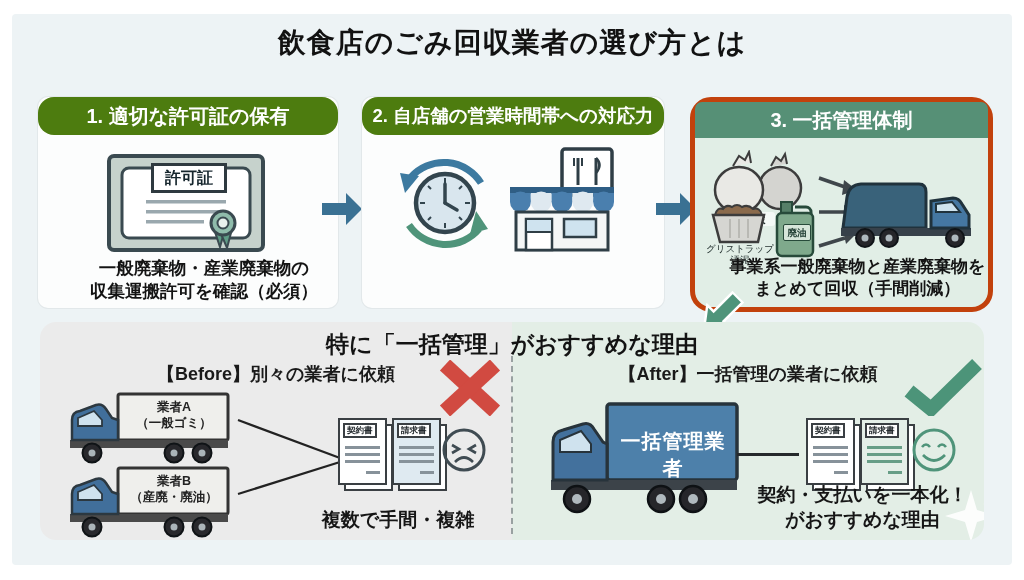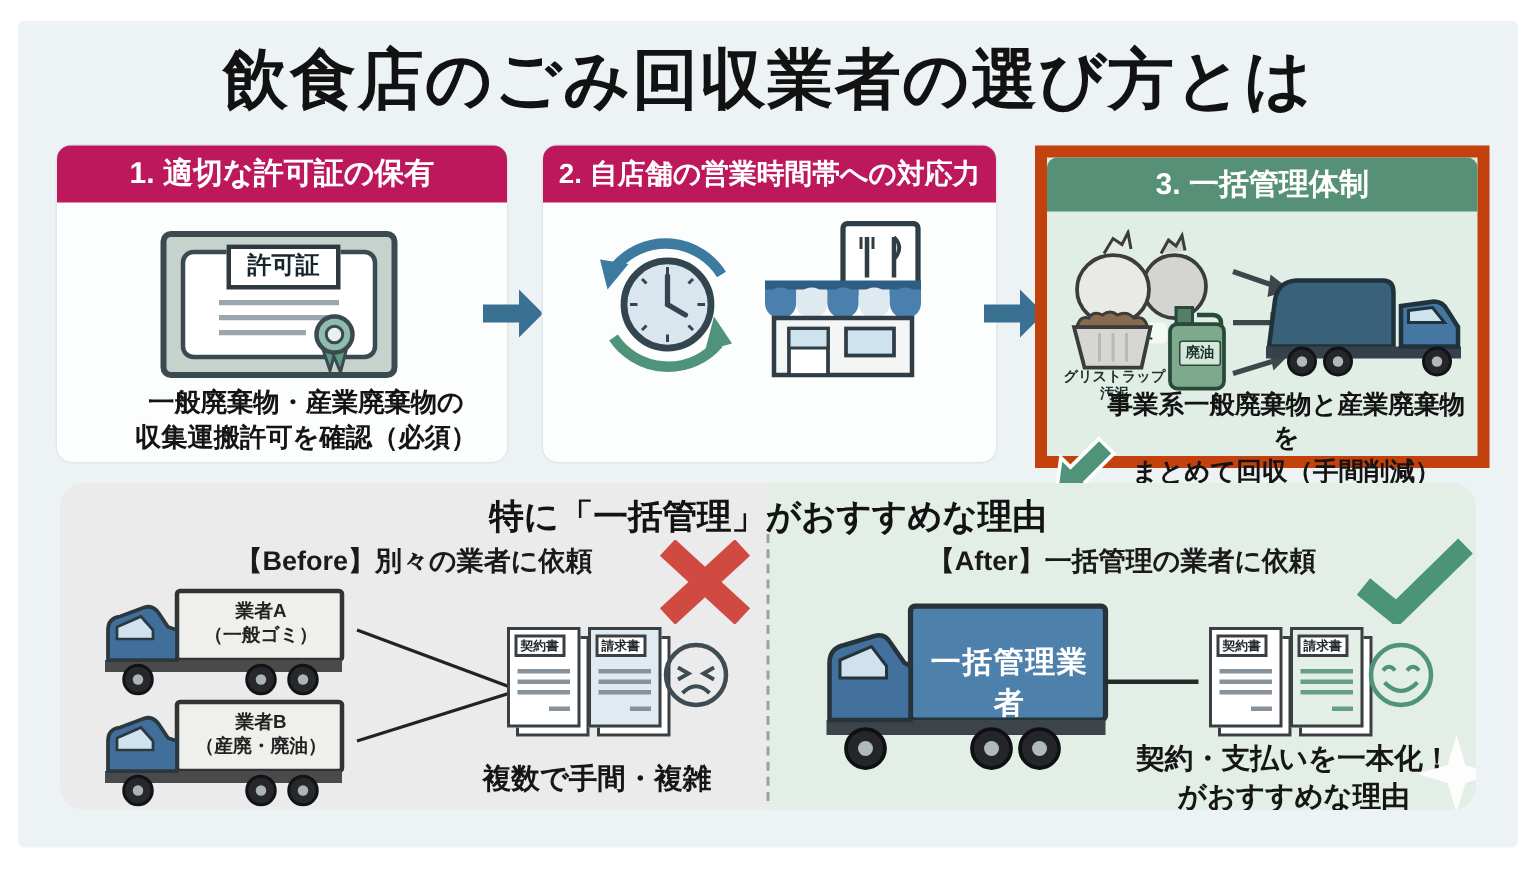--- a/index.html
+++ b/index.html
@@ -1,52 +1,52 @@
 <!DOCTYPE html>
 <html><head>
 <meta charset="utf-8">
 <style>
   html,body{margin:0;padding:0;background:#fff;}
   body{font-family:"Liberation Sans","DejaVu Sans",sans-serif;-webkit-font-smoothing:antialiased;}
   .canvas{position:relative;width:1024px;height:580px;background:#fff;overflow:hidden;}
   .content{position:absolute;left:12px;top:14px;width:1000px;height:551px;background:#edf3f5;border-radius:4px;}
 
   .main-title{position:absolute;top:24px;left:0;width:1024px;text-align:center;
-    font-size:44px;font-weight:800;color:#121212;letter-spacing:1px;}
+    font-size:28px;font-weight:800;color:#121212;letter-spacing:1px;}
 
   
   .card{position:absolute;background:#fcfdfd;border-radius:10px;box-shadow:0 0 0 1px #e2e8ea;}
   .card-header{position:absolute;top:0;left:0;right:0;height:38px;border-radius:9px 9px 0 0;
     color:#fff;font-weight:800;text-align:center;line-height:38px;}
   #card1{left:38px;top:97px;width:300px;height:211px;}
   #card2{left:362px;top:97px;width:302px;height:211px;}
-  #card3{left:690px;top:97px;width:303px;height:215px;background:#e1eee6;border:8px solid #c2410c;
-    box-sizing:border-box;border-radius:0;box-shadow:none;}
-  #card1 .card-header, #card2 .card-header{background:#be185d;font-size:20px;}
+  #card3{left:690px;top:97px;width:303px;height:215px;background:#e1eee6;border:5px solid #c2410c;
+    box-sizing:border-box;border-radius:21px;box-shadow:none;}
+  #card1 .card-header, #card2 .card-header{background:#4d7c0f;font-size:20px;border-radius:16px;}
   #card2 .card-header{font-size:18.5px;}
   #card3 .card-header{background:#569076;font-size:20px;height:36px;line-height:36px;border-radius:7px 7px 0 0;}
   .card-caption{position:absolute;left:0;right:0;text-align:center;font-weight:800;color:#141414;
     font-size:17.5px;line-height:1.32;margin-left:32px;}
   #card1 .card-caption, #card2 .card-caption{top:160px;}
   #card3 .card-caption{top:154px;font-size:17px;}
 
   .icon-abs{position:absolute;}
   .icon-abs svg{display:block;}
 
   
   .cert-label{position:absolute;left:45px;top:10px;width:70px;height:24px;background:#fff;border:3px solid #2f3a40;
     text-align:center;font-size:16px;font-weight:800;line-height:24px;color:#16262d;}
 
   
   .flow-arrow{position:absolute;}
 
   
   .bag-label{position:absolute;left:24px;top:110px;width:56px;text-align:center;font-size:10.5px;font-weight:800;
     color:#23312f;background:rgba(255,255,255,.62);border-radius:3px;line-height:14px;}
-  .trap-label{position:absolute;left:2px;top:142px;width:86px;text-align:center;font-size:9.5px;font-weight:700;
+  .trap-label{position:absolute;left:2px;top:142px;width:86px;text-align:center;font-size:9.5px;font-weight:400;
     color:#23312f;line-height:1.15;}
   .oil-label{position:absolute;left:88px;top:122px;width:26px;height:15px;background:#d7e6da;border:1.5px solid #274a3a;
     text-align:center;font-size:9.5px;font-weight:800;line-height:15px;color:#17352a;border-radius:2px;}
 
   
   #reason-panel{position:absolute;left:40px;top:322px;width:944px;height:218px;border-radius:16px;overflow:hidden;}
   .half{position:absolute;top:0;height:218px;}
   .half-before{left:0;width:472px;background:#ebebeb;}
   .half-after{left:472px;width:472px;background:#e3eee6;}
   .divider{position:absolute;left:471px;top:34px;height:178px;width:0;border-left:2px dashed #99a1a1;}
@@ -377,21 +377,21 @@
 
     <div class="icon-abs" style="left:870px;top:104px;">
       <svg width="48" height="48" viewBox="0 0 48 48">
         <circle cx="24" cy="24" r="20" fill="none" stroke="#4f947a" stroke-width="3"></circle>
         <path d="M12 21 Q16 16 20 21" fill="none" stroke="#4f947a" stroke-width="2.6"></path>
         <path d="M28 21 Q32 16 36 21" fill="none" stroke="#4f947a" stroke-width="2.6"></path>
         <path d="M13 29 Q24 40 35 29" fill="none" stroke="#4f947a" stroke-width="2.8"></path>
       </svg>
     </div>
 
-    <div class="caption-2line" style="left:700px;top:172px;width:245px;">
+    <div class="caption-2line" style="left:700px;top:160px;width:245px;">
       <span>契約・支払いを一本化！</span><br>
       <span>がおすすめな理由</span>
     </div>
 
     <div class="icon-abs" style="left:905px;top:168px;">
       <svg width="52" height="52" viewBox="0 0 52 52">
         <polygon points="26,0 32,20 52,26 32,32 26,52 20,32 0,26 20,20" fill="#ffffff" opacity="0.88"></polygon>
         <polygon points="46,6 48,12 54,14 48,16 46,22 44,16 38,14 44,12" fill="#ffffff" opacity="0.6"></polygon>
       </svg>
     </div>

